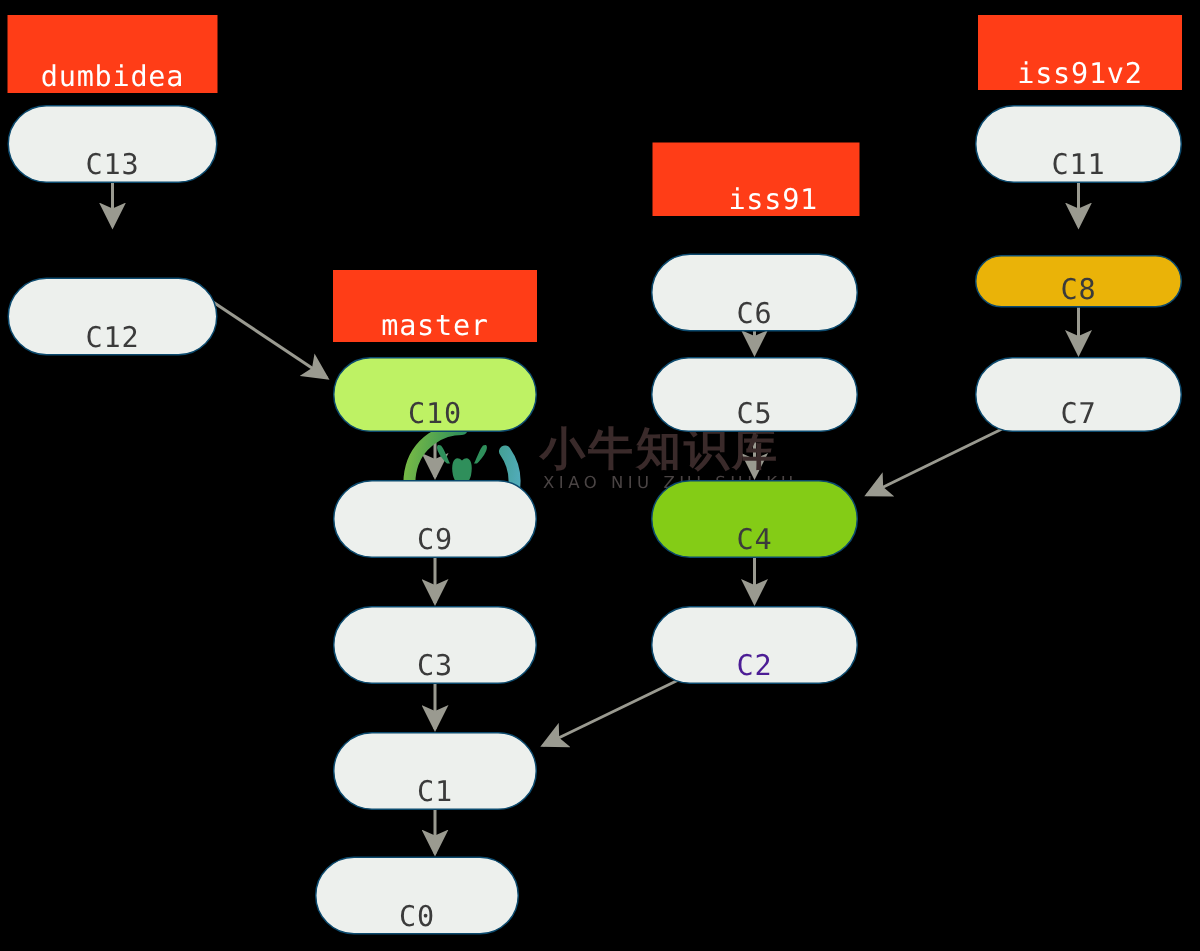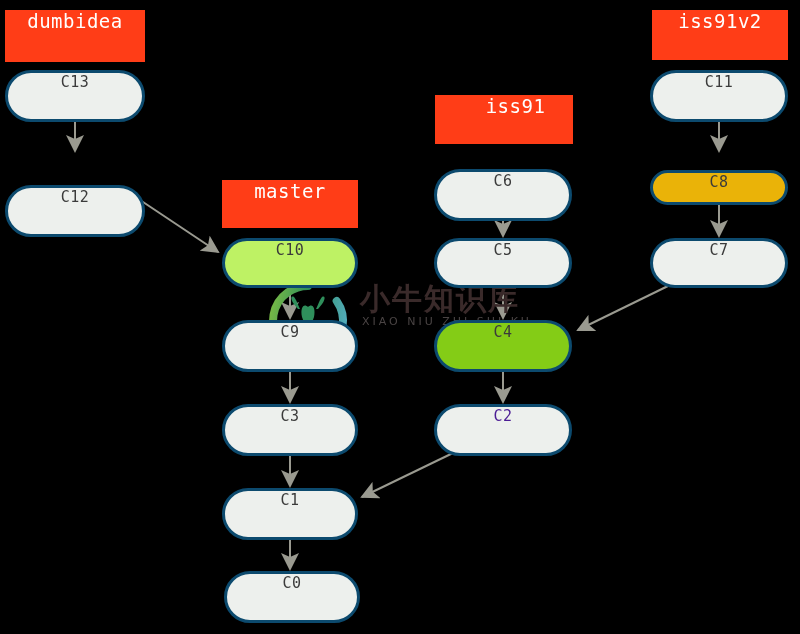--- a/index.html
+++ b/index.html
@@ -58,37 +58,37 @@
     letter-spacing: 3px;
     color: #4a4444;
     white-space: nowrap;
   }
   
   .node {
     position: absolute;
     z-index: 4;
     box-sizing: border-box;
     display: flex;
-    align-items: flex-start;
+    align-items: flex-end;
     justify-content: center;
     border-radius: 26px;
     background: #edf0ed;
-    border: 3px solid #0c4a6e;
+    border: 1px solid #0c4a6e;
     color: #3b3b3b;
-    font-size: 15px;
+    font-size: 19px;
     font-family: "DejaVu Sans Mono", "Liberation Mono", monospace;
     letter-spacing: 0.5px;
   }
   
   .branch {
     position: absolute;
     z-index: 5;
     box-sizing: border-box;
     display: flex;
-    align-items: flex-start;
+    align-items: flex-end;
     justify-content: center;
     background: #ff3d17;
     color: #ffffff;
     font-size: 19px;
     font-family: "DejaVu Sans Mono", "Liberation Mono", monospace;
     letter-spacing: 0.5px;
   }
 </style>
 </head>
 <body>
@@ -150,21 +150,21 @@
       </div>
       <div class="node" style="left: 222px; top: 320px; width: 136px; height: 52px; background: rgb(237, 240, 237); color: rgb(59, 59, 59);">
         <span>C9</span>
       </div>
       <div class="node" style="left: 222px; top: 404px; width: 136px; height: 52px; background: rgb(237, 240, 237); color: rgb(59, 59, 59);">
         <span>C3</span>
       </div>
       <div class="node" style="left: 222px; top: 488px; width: 136px; height: 52px; background: rgb(237, 240, 237); color: rgb(59, 59, 59);">
         <span>C1</span>
       </div>
-      <div class="node" style="left: 224px; top: 571px; width: 136px; height: 52px; background: rgb(237, 240, 237); color: rgb(59, 59, 59);">
+      <div class="node" style="left: 210px; top: 571px; width: 136px; height: 52px; background: rgb(237, 240, 237); color: rgb(59, 59, 59);">
         <span>C0</span>
       </div>
       <div class="node" style="left: 434px; top: 153px; width: 138px; height: 52px; background: rgb(237, 240, 237); color: rgb(59, 59, 59); margin-top: 16px;">
         <span>C6</span>
       </div>
       <div class="node" style="left: 434px; top: 238px; width: 138px; height: 50px; background: rgb(237, 240, 237); color: rgb(59, 59, 59);">
         <span>C5</span>
       </div>
       <div class="node" style="left: 434px; top: 320px; width: 138px; height: 52px; background: #84cc16; color: rgb(59, 59, 59);">
         <span>C4</span>

